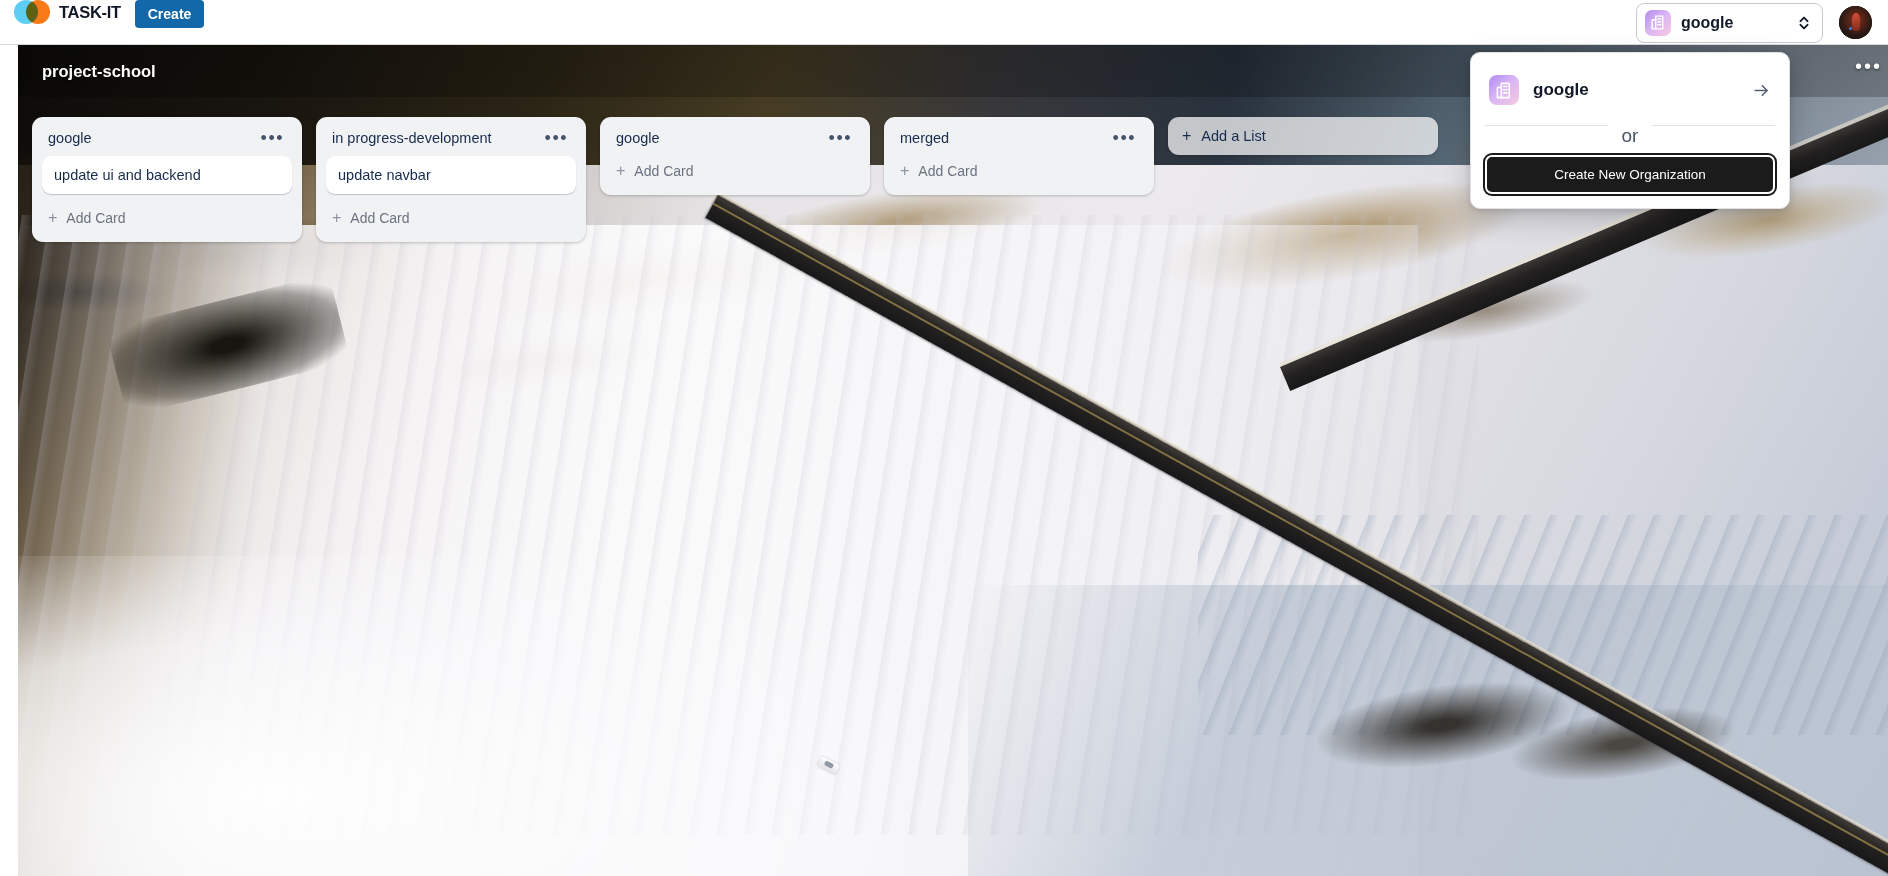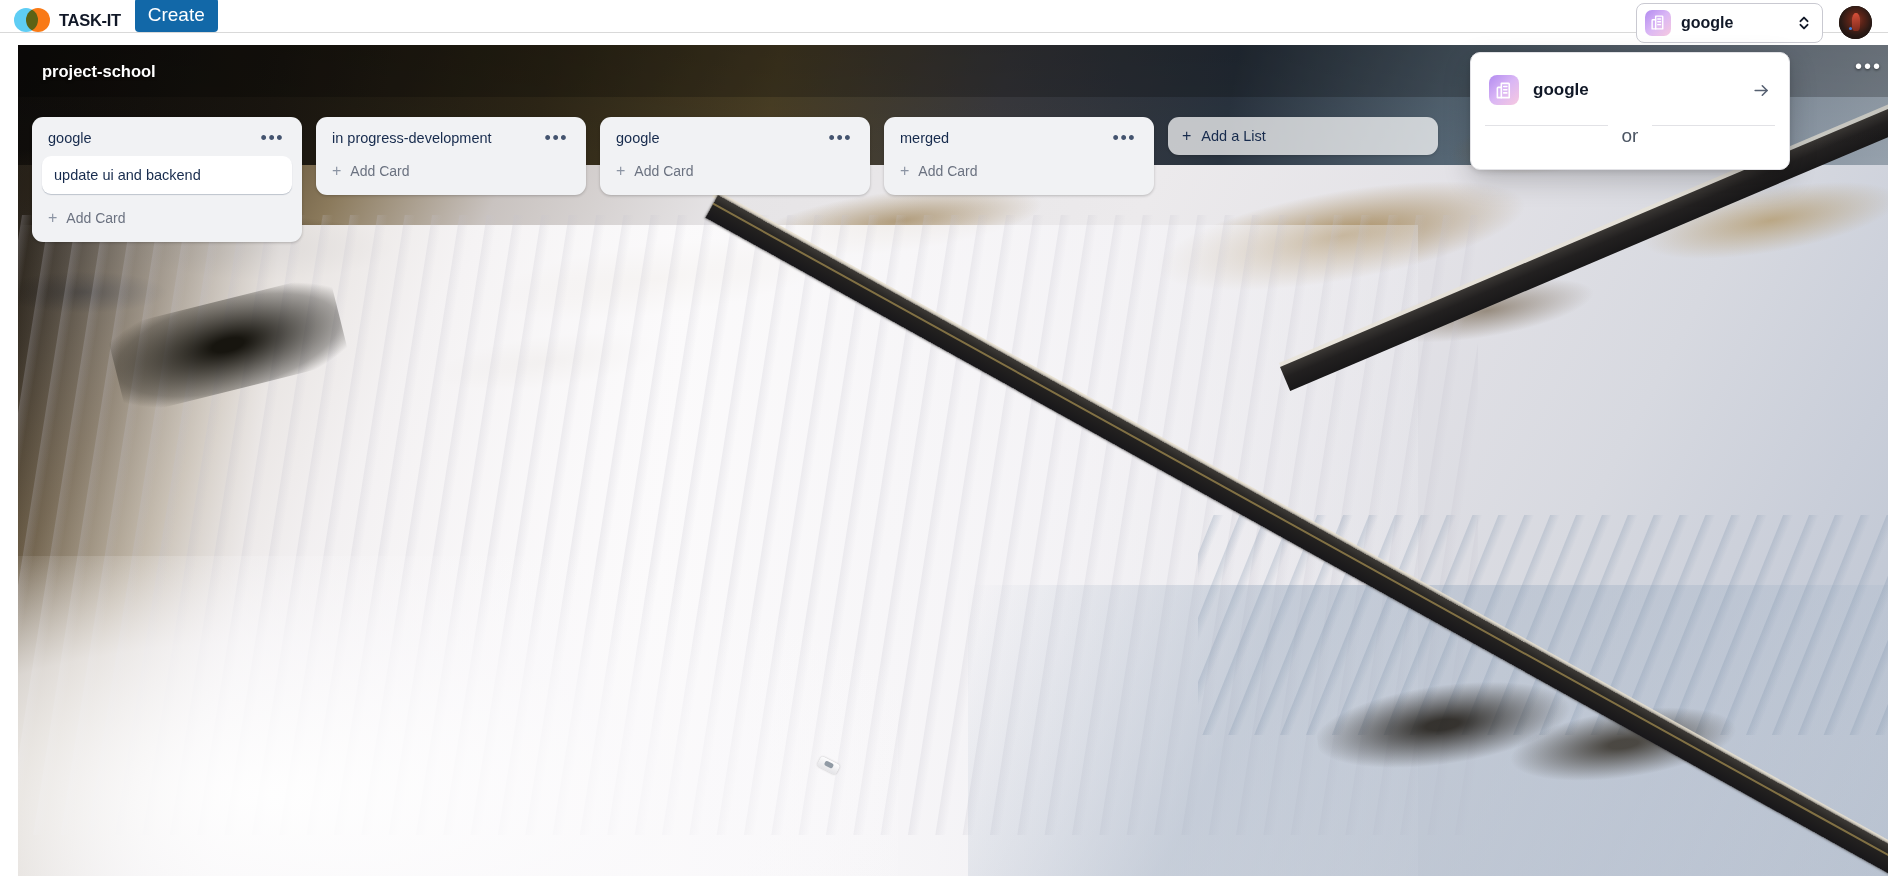--- a/index.html
+++ b/index.html
@@ -8,41 +8,41 @@
     font-family: "Liberation Sans", sans-serif;
     overflow: hidden;
     background: #ffffff;
   }
 
   #app { position: relative; width: 1888px; height: 876px; overflow: hidden; }
 
   
   .navbar {
     position: absolute; top: 0; left: 0;
-    width: 1888px; height: 33px;
+    width: 1888px; height: 45px;
     background: #ffffff;
     border-bottom: 1px solid #d9d9d9;
-    display: flex; align-items: flex-end;
+    display: flex; align-items: flex-start;
     z-index: 40;
   }
   .brand { display: flex; align-items: center; margin-left: 14px; gap: 9px; }
   .logo-mark { position: relative; width: 36px; height: 24px; }
   .logo-mark .c {
     position: absolute; top: 0; width: 24px; height: 24px; border-radius: 50%;
   }
   .logo-mark .c-left  { left: 0;  background: #5ecdf4; }
   .logo-mark .c-right { left: 12px; background: #f97a16; mix-blend-mode: multiply; }
   .brand-name {
     font-size: 16.5px; font-weight: bold; color: #111827;
     letter-spacing: -0.3px;
   }
   .create-btn {
     margin-left: 14px;
     background: #1268a8; color: #ffffff;
-    font-size: 19px; font-weight: 400;
+    font-size: 14px; font-weight: 700;
     padding: 6px 13px; border: none; border-radius: 4px;
     cursor: pointer; font-family: inherit;
   }
 
   .nav-right {
     position: absolute; right: 0; top: 0; height: 45px;
     display: flex; align-items: center; gap: 16px; padding-right: 16px;
   }
   .org-switcher {
     display: flex; align-items: center; gap: 10px;
@@ -389,20 +389,21 @@
           <span class="plus">+</span>
           <span>Add Card</span>
         </div>
       </div>
 
       <div class="list">
         <div class="list-head">
           <span class="list-title">in progress-development</span>
           <span class="list-dots">•••</span>
         </div>
+        <div class="card">update navbar</div>
         <div class="add-card">
           <span class="plus">+</span>
           <span>Add Card</span>
         </div>
       </div>
 
       <div class="list">
         <div class="list-head">
           <span class="list-title">google</span>
           <span class="list-dots">•••</span>
@@ -450,15 +451,16 @@
       </span>
     </div>
 
 
     <div class="or-divider">
       <span class="line"></span>
       <span>or</span>
       <span class="line"></span>
     </div>
 
+    <button class="create-org-btn">Create New Organization</button>
   </div>
 
 </div>
 
 </body></html>

